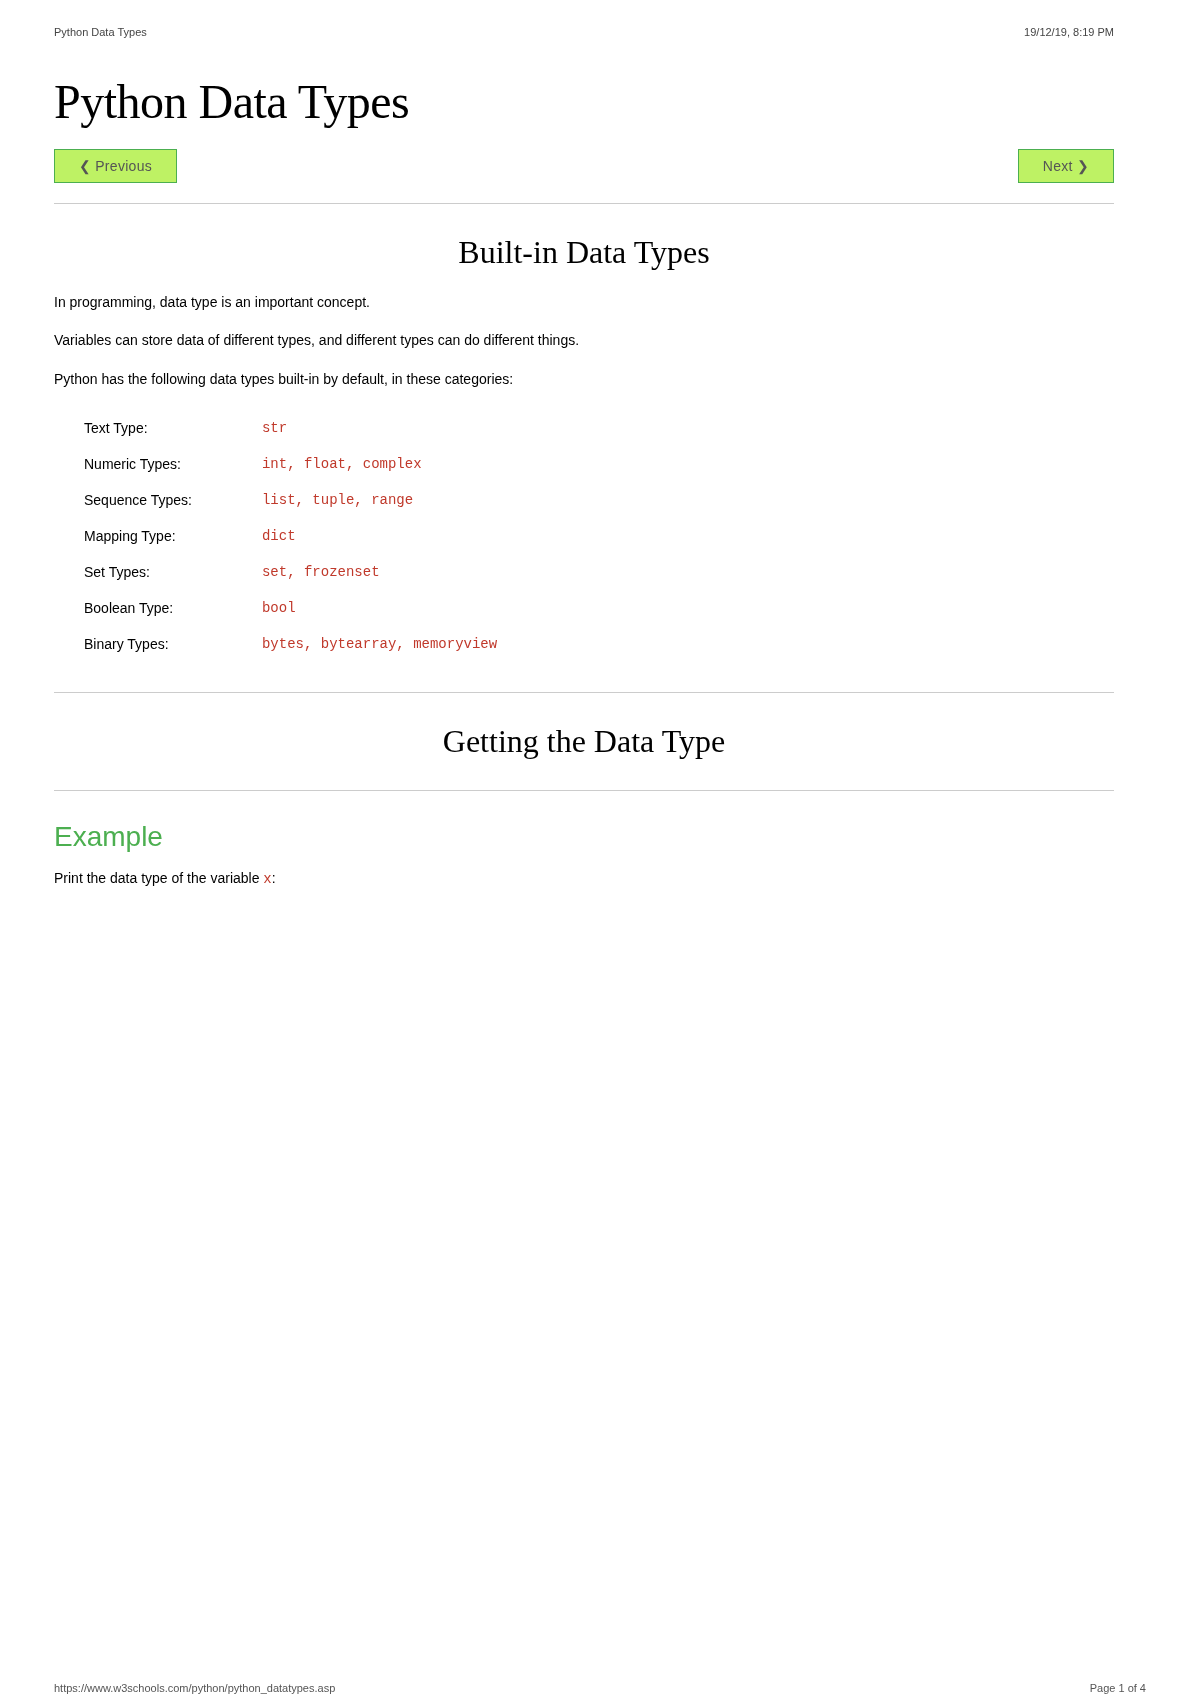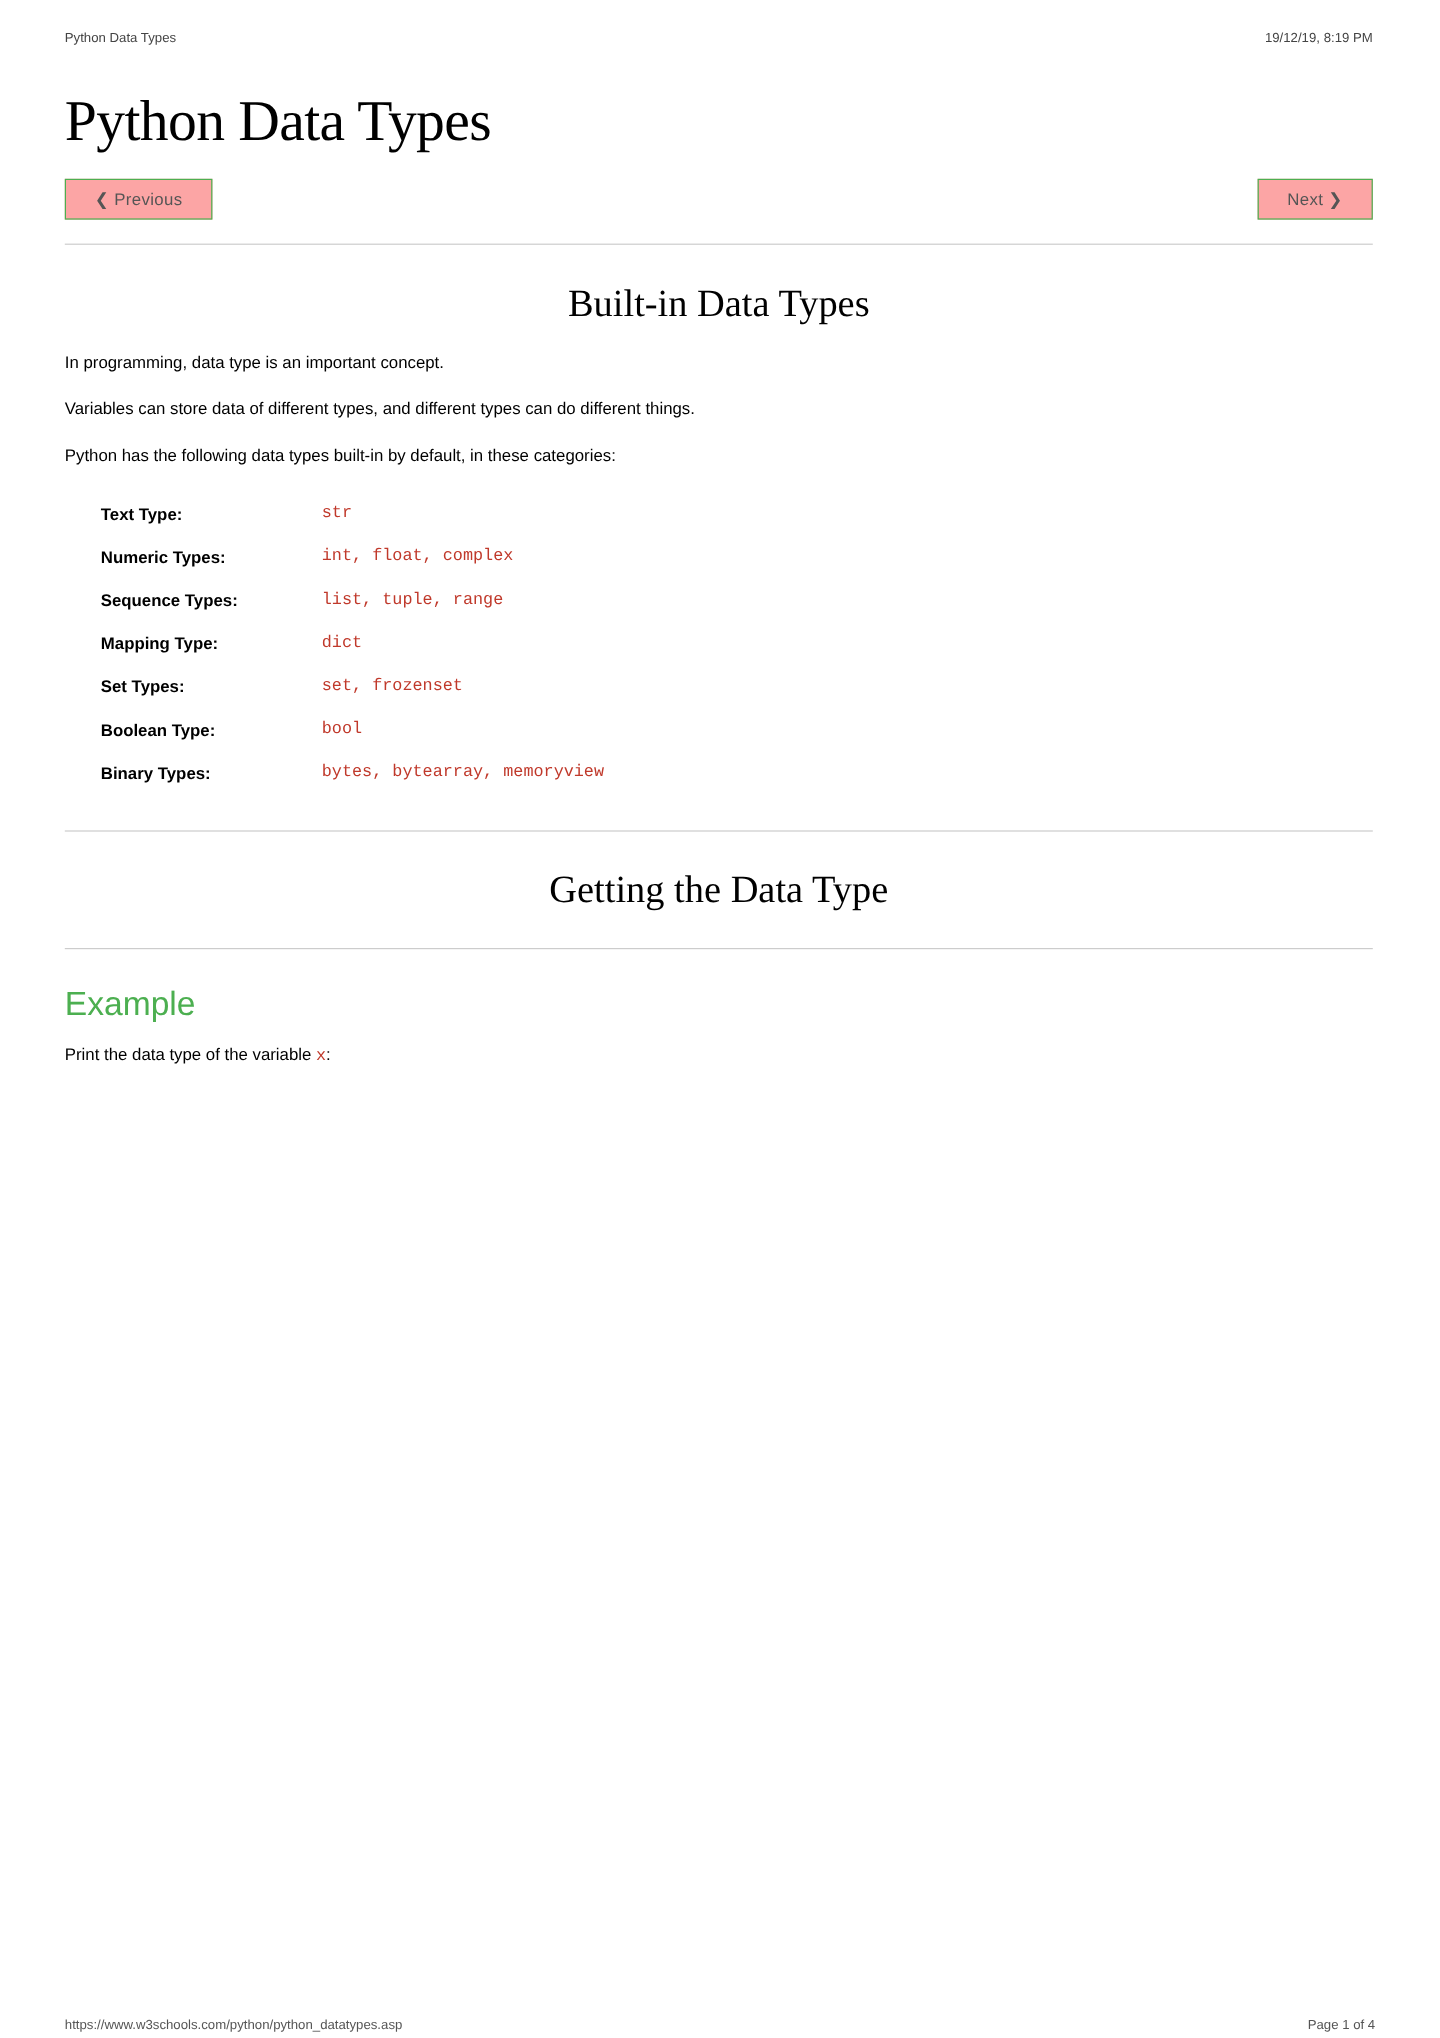--- a/index.html
+++ b/index.html
@@ -14,21 +14,21 @@
       color: #000;
       font-size: 14px;
       padding: 0;
     }
 
     .page-wrapper {
       width: 1200px;
       min-height: 1698px;
       background: #fff;
       position: relative;
-      padding: 20px 56px 40px 54px;
+      padding: 20px 86px 40px 54px;
     }
 
     
     .header-bar {
       display: flex;
       justify-content: space-between;
       align-items: center;
       padding: 6px 0;
       margin-bottom: 4px;
     }
@@ -61,21 +61,21 @@
       display: flex;
       justify-content: space-between;
       align-items: center;
       margin-bottom: 20px;
       padding-bottom: 20px;
       border-bottom: 1px solid #ccc;
     }
 
     .nav-btn {
       border: 1.5px solid #4caf50;
-      background: #fca5a5;
+      background: #bef264;
       color: #555;
       padding: 8px 24px;
       font-size: 14px;
       font-family: Arial, sans-serif;
       cursor: pointer;
       letter-spacing: 0.3px;
     }
 
     
     .section-heading {
@@ -112,21 +112,21 @@
     }
 
     .data-types-table td {
       padding: 10px 60px 10px 10px;
       font-family: Arial, sans-serif;
       font-size: 14px;
       vertical-align: top;
     }
 
     .data-types-table td:first-child {
-      font-weight: bold;
+      font-weight: normal;
       color: #000;
       white-space: nowrap;
     }
 
     .data-types-table td:last-child {
       font-family: 'Courier New', Courier, monospace;
       color: #c0392b;
     }
 
     

